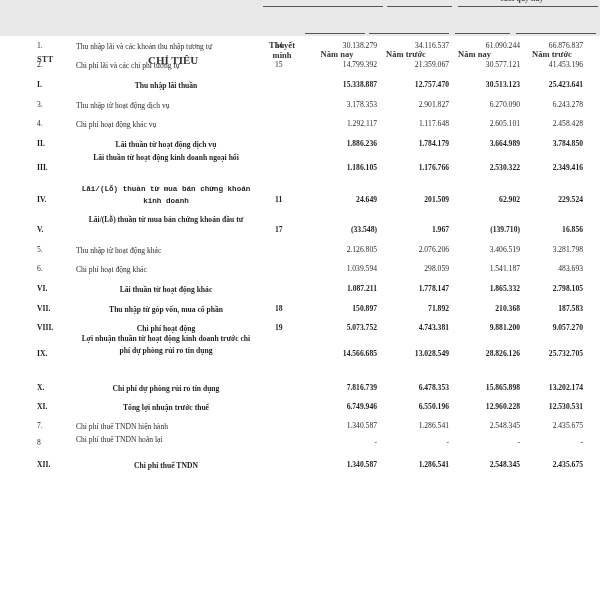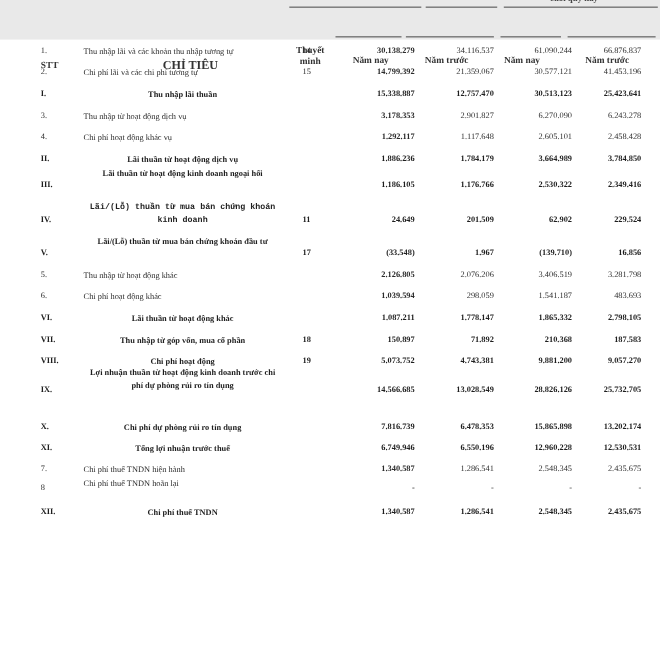--- a/index.html
+++ b/index.html
@@ -15,21 +15,21 @@
     background: #e9e9e9;
   }
   .hdr-line { position: absolute; height: 1px; background: #555; }
   .hdr { position: absolute; font-weight: bold; font-size: 8.5px; color: #333; margin-top: 32px; }
   .period-label { position: absolute; top: -6px; left: 500px; font-size: 8px; color: #444; font-weight: bold; }
   .row { position: absolute; left: 0; width: 600px; font-size: 7.6px; }
   .row .stt { position: absolute; left: 37px; }
   .row .label { position: absolute; left: 76px; width: 180px; line-height: 11.5px; }
   .row .note { position: absolute; left: 275px; width: 18px; text-align: left; }
   .row .v { position: absolute; width: 80px; text-align: right; }
-  .row .v0 { left: 297px; font-weight: bold; }
+  .row .v0 { left: 297px; }
   .row .v1 { left: 369px; }
   .row .v2 { left: 440px; }
   .row .v3 { left: 503px; }
   .row.bold { font-weight: bold; color: #1e1e1e; }
   .row.bold .label { font-weight: bold; text-align: center; }
 </style>
 </head>
 <body>
 
 <div class="header-band"></div>

